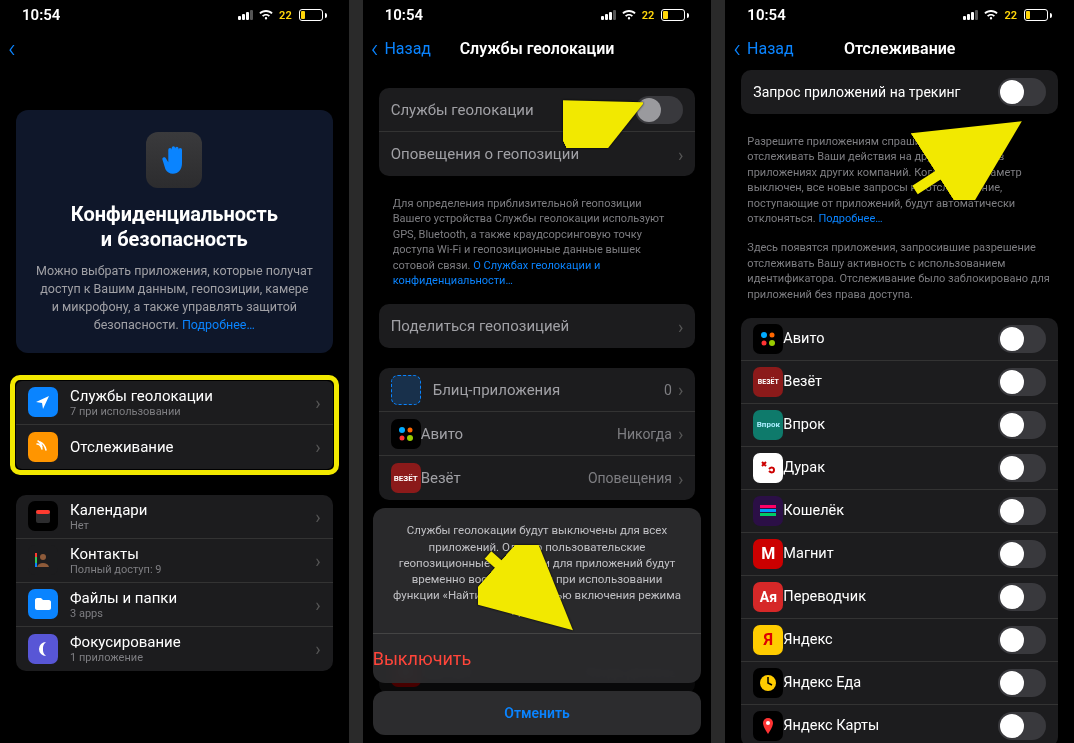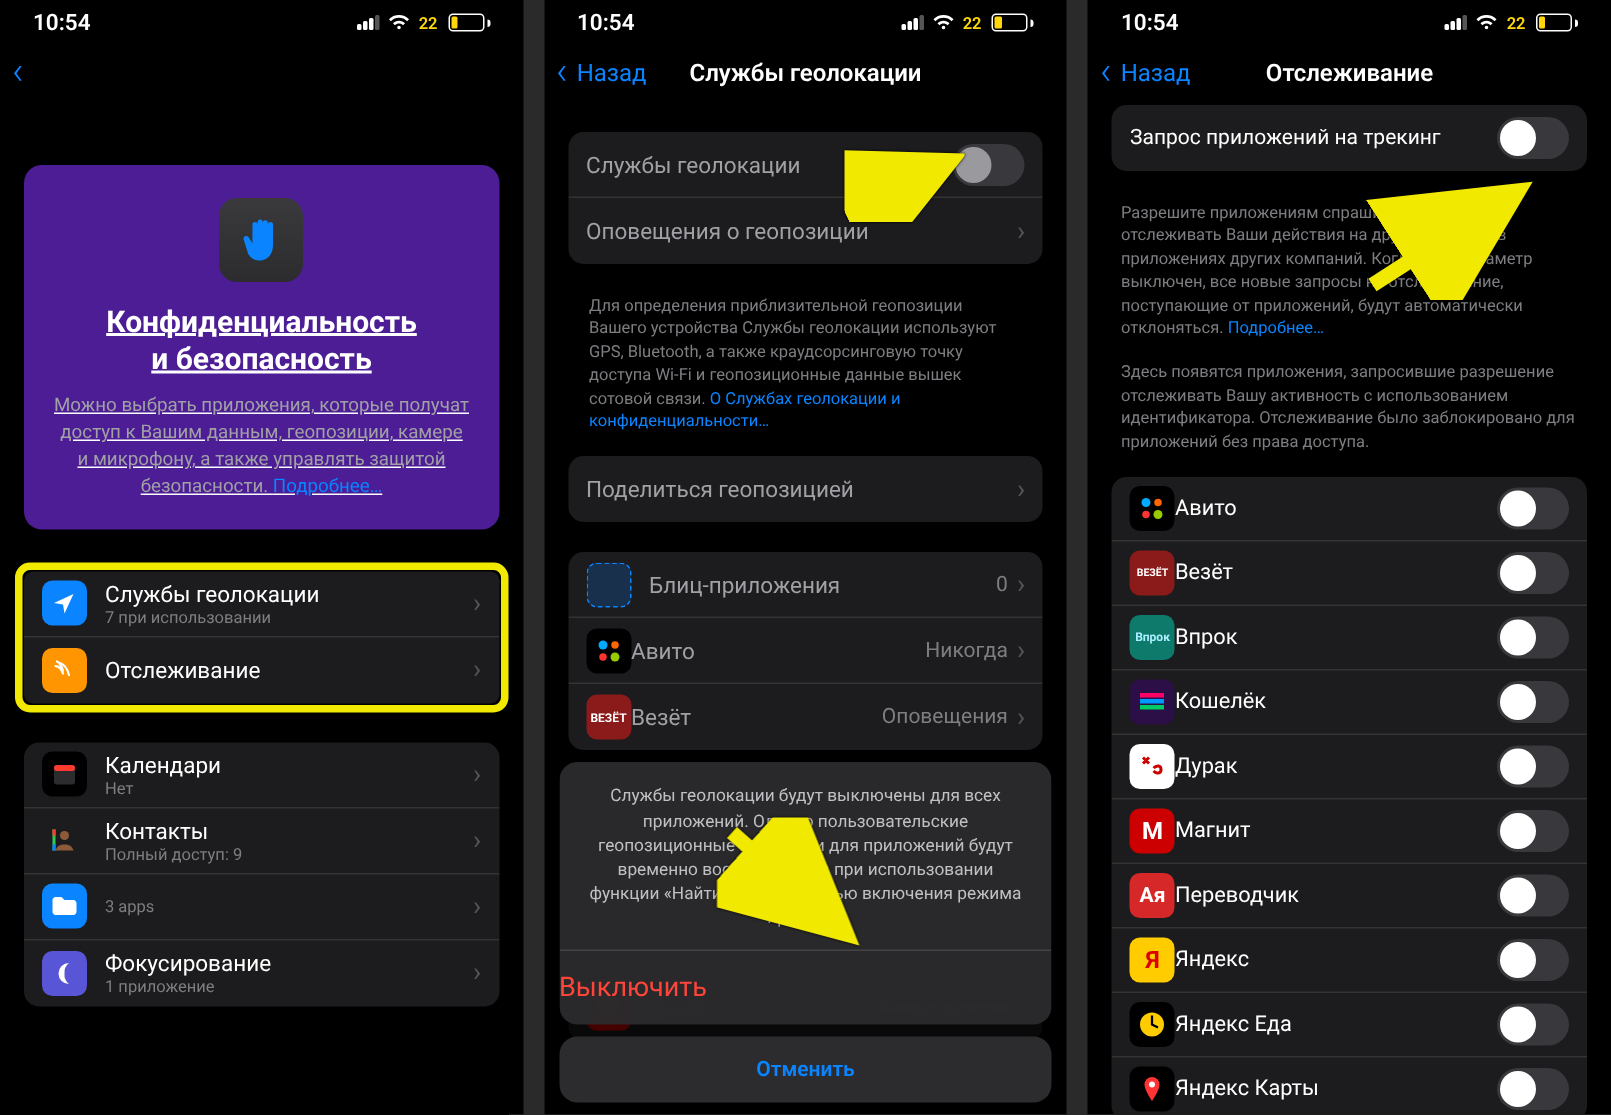--- a/index.html
+++ b/index.html
@@ -41,21 +41,21 @@
   .batt-body { border: 1px solid #fff; border-radius: 3px; width: 24px; height: 12px; position: relative; padding:1px;}
   .batt-fill { background: #ffd60a; height: 100%; width: 22%; border-radius:1px;}
   .batt-tip { width: 2px; height: 5px; background: #fff; border-radius: 0 2px 2px 0; }
   .batt-num { color: #ffd60a; font-size: 11px; margin-right: 2px; font-weight:600;}
   
   .nav { display: flex; align-items: center; height: 44px; position: relative; }
   .back-chev { color: #0a84ff; font-size: 26px; padding: 0 6px 0 8px; font-weight:300;}
   .back-label { color: #0a84ff; font-size: 16px; }
   .nav-title { position: absolute; left: 0; right: 0; text-align: center; font-size: 16px; font-weight: 600; pointer-events:none;}
   
-  .header-card { background: #4c1d95; margin: 40px 16px 22px 16px; border-radius: 12px; padding: 22px 16px 18px 16px; text-align: center; text-decoration: underline; }
+  .header-card { background: #0f172a; margin: 40px 16px 22px 16px; border-radius: 12px; padding: 22px 16px 18px 16px; text-align: center; }
   .hand-icon-wrap { width: 56px; height: 56px; border-radius: 12px; background: linear-gradient(180deg,#3a3a3c,#2c2c2e); margin: 0 auto 14px auto; display:flex;align-items:center;justify-content:center;}
   .header-title { font-size: 20px; font-weight: 700; line-height: 1.25; margin-bottom: 10px; }
   .header-desc { font-size: 12.5px; color: #a0a0a5; line-height: 1.45; padding: 0 4px; }
   .header-desc .link { color: #0a84ff; }
   
   .list-group { background: #1c1c1e; margin: 0 16px 20px 16px; border-radius: 10px; overflow: hidden; }
   .hl-wrap { border: 5px solid #f2e900; border-radius: 10px; margin: 0 10px 20px 10px; padding: 1px; }
   .hl-wrap .list-group { margin: 0; border-radius: 6px;}
   .row { display: flex; align-items: center; min-height: 44px; padding: 6px 12px 6px 12px; border-bottom: 0.5px solid #333; position:relative;}
   .row:last-child { border-bottom: none; }
@@ -189,20 +189,21 @@
         </div>
       <span class="chevron">›</span>
     </div>
     <div class="row">
       <div class="row-icon" style="background:#0a84ff">
           <svg width="18" height="14" viewBox="0 0 18 14">
             <path d="M1 3c0-1 1-2 2-2h4l2 2h6c1 0 2 1 2 2v6c0 1-1 2-2 2H3c-1 0-2-1-2-2V3z" fill="#fff"></path>
           </svg>
         </div>
       <div class="row-text">
+          <div class="row-title">Файлы и папки</div>
           <div class="row-sub">3 apps</div>
         </div>
       <span class="chevron">›</span>
     </div>
     <div class="row">
       <div class="row-icon" style="background:#5856d6">
           <svg width="16" height="16" viewBox="0 0 16 16">
             <path d="M11 1a7 7 0 100 14A8 8 0 018 8a8 8 0 013-7z" fill="#fff"></path>
           </svg>
         </div>
@@ -419,43 +420,43 @@
           <span style="font-size:8px;color:#aef">Впрок</span>
         </div>
         <div class="row-text">
           <div class="row-title" style="font-size:14.5px">Впрок</div>
         </div>
         <div class="toggle off-solid">
           <div class="knob"></div>
         </div>
       </div>
       <div class="row" style="min-height: 40px;">
-        <div class="app-ico" style="background:#2b0f46">
-          <svg width="20" height="20" viewBox="0 0 20 20">
-            <rect x="2" y="4" width="16" height="3" fill="#f06"></rect>
-            <rect x="2" y="8" width="16" height="3" fill="#09f"></rect>
-            <rect x="2" y="12" width="16" height="3" fill="#0c6"></rect>
-          </svg>
-        </div>
-        <div class="row-text">
-          <div class="row-title" style="font-size:14.5px">Кошелёк</div>
-        </div>
-        <div class="toggle off-solid">
-          <div class="knob"></div>
-        </div>
-      </div>
-      <div class="row" style="min-height: 40px;">
         <div class="app-ico" style="background:#fff">
           <svg width="24" height="24" viewBox="0 0 24 24">
             <rect width="24" height="24" rx="6" fill="#fff"></rect>
             <path d="M6 6l4 4M6 10l4-4M13 13c2-2 5-2 5 1s-3 3-5 1" stroke="#c00" stroke-width="2" fill="none"></path>
           </svg>
         </div>
         <div class="row-text">
           <div class="row-title" style="font-size:14.5px">Дурак</div>
+        </div>
+        <div class="toggle off-solid">
+          <div class="knob"></div>
+        </div>
+      </div>
+      <div class="row" style="min-height: 40px;">
+        <div class="app-ico" style="background:#2b0f46">
+          <svg width="20" height="20" viewBox="0 0 20 20">
+            <rect x="2" y="4" width="16" height="3" fill="#f06"></rect>
+            <rect x="2" y="8" width="16" height="3" fill="#09f"></rect>
+            <rect x="2" y="12" width="16" height="3" fill="#0c6"></rect>
+          </svg>
+        </div>
+        <div class="row-text">
+          <div class="row-title" style="font-size:14.5px">Кошелёк</div>
         </div>
         <div class="toggle off-solid">
           <div class="knob"></div>
         </div>
       </div>
       <div class="row" style="min-height: 40px;">
         <div class="app-ico" style="background:#c00">
           <span style="color:#fff;font-size:16px">М</span>
         </div>
         <div class="row-text">

